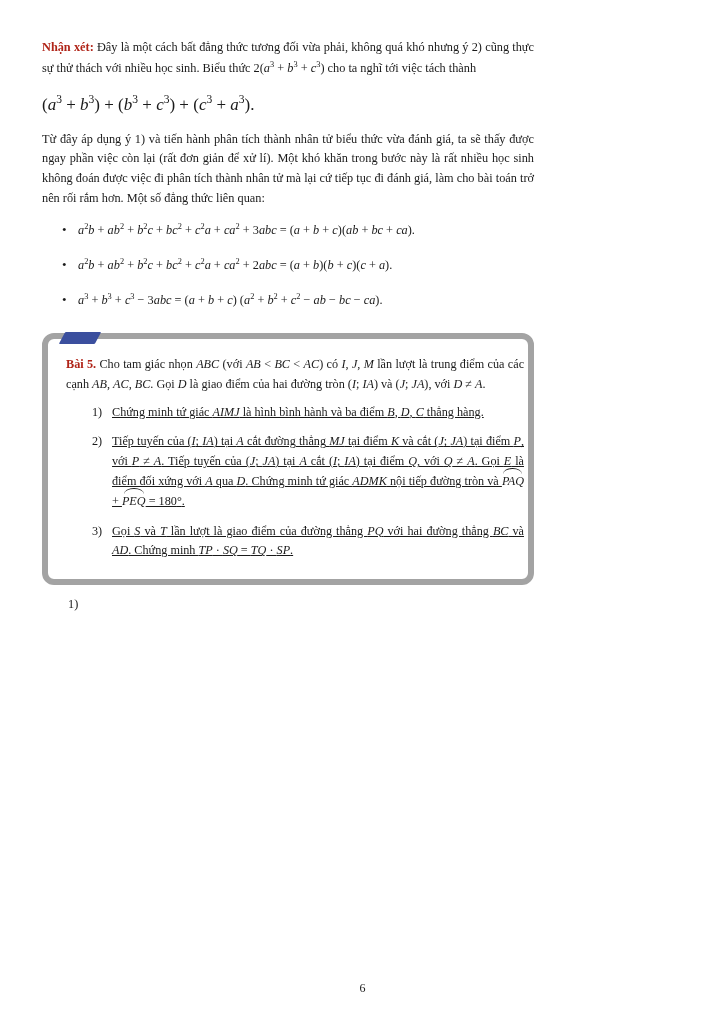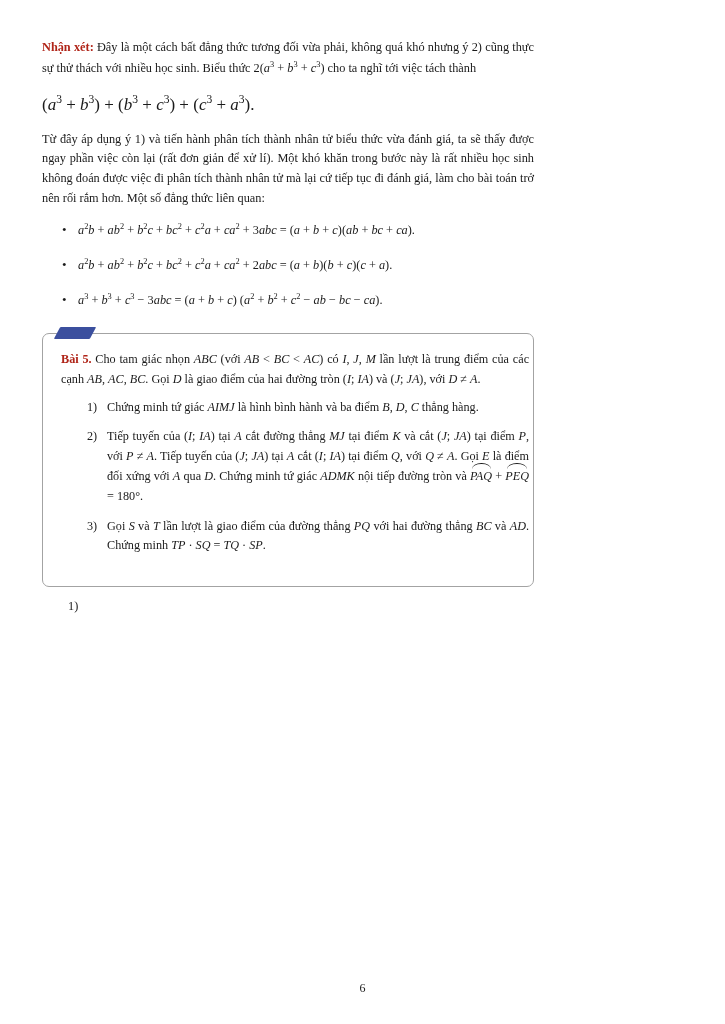--- a/index.html
+++ b/index.html
@@ -62,22 +62,22 @@
   ul.eq-list li::before {
     content: "\2022";
     position: absolute;
     left: -16px;
     top: -1px;
     font-size: 13px;
   }
   
   .problem-box {
     position: relative;
-    border: 1px solid #a3a3a3;
-    border-radius: 7px;
+    border: 6px solid #a3a3a3;
+    border-radius: 12px;
     margin: 22px 0 0 0;
     padding: 16px 4px 14px 18px;
     background: #ffffff;
   }
   .box-corner {
     position: absolute;
     top: -7px;
     left: 14px;
     width: 36px;
     height: 12px;
@@ -89,22 +89,23 @@
     color: #b02418;
     font-weight: bold;
   }
   .problem-box p {
     margin: 0 0 8px 0;
     font-size: 12.2px;
   }
   ol.sub-list {
     list-style: none;
     counter-reset: subitem;
-    margin: 8px 0 16px 0;
+    margin: 8px 0 4px 0;
     padding: 0 0 0 26px;
+    text-decoration: underline;
   }
   ol.sub-list > li {
     counter-increment: subitem;
     position: relative;
     margin: 0 0 10px 0;
     padding-left: 20px;
     text-align: justify;
     font-size: 12.2px;
   }
   ol.sub-list > li::before {

